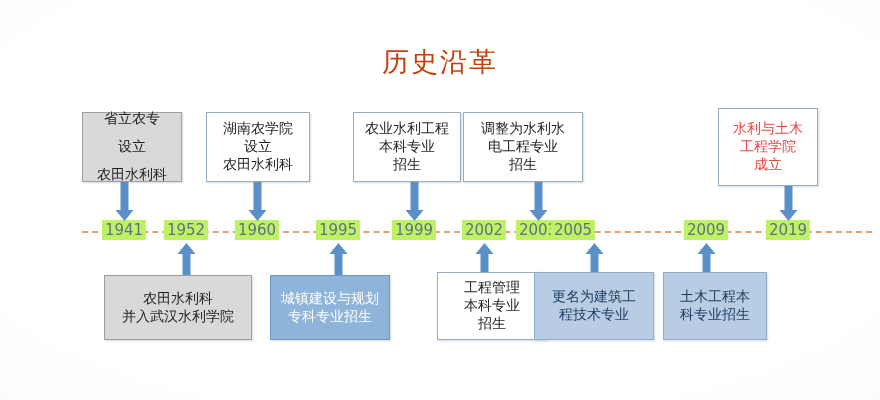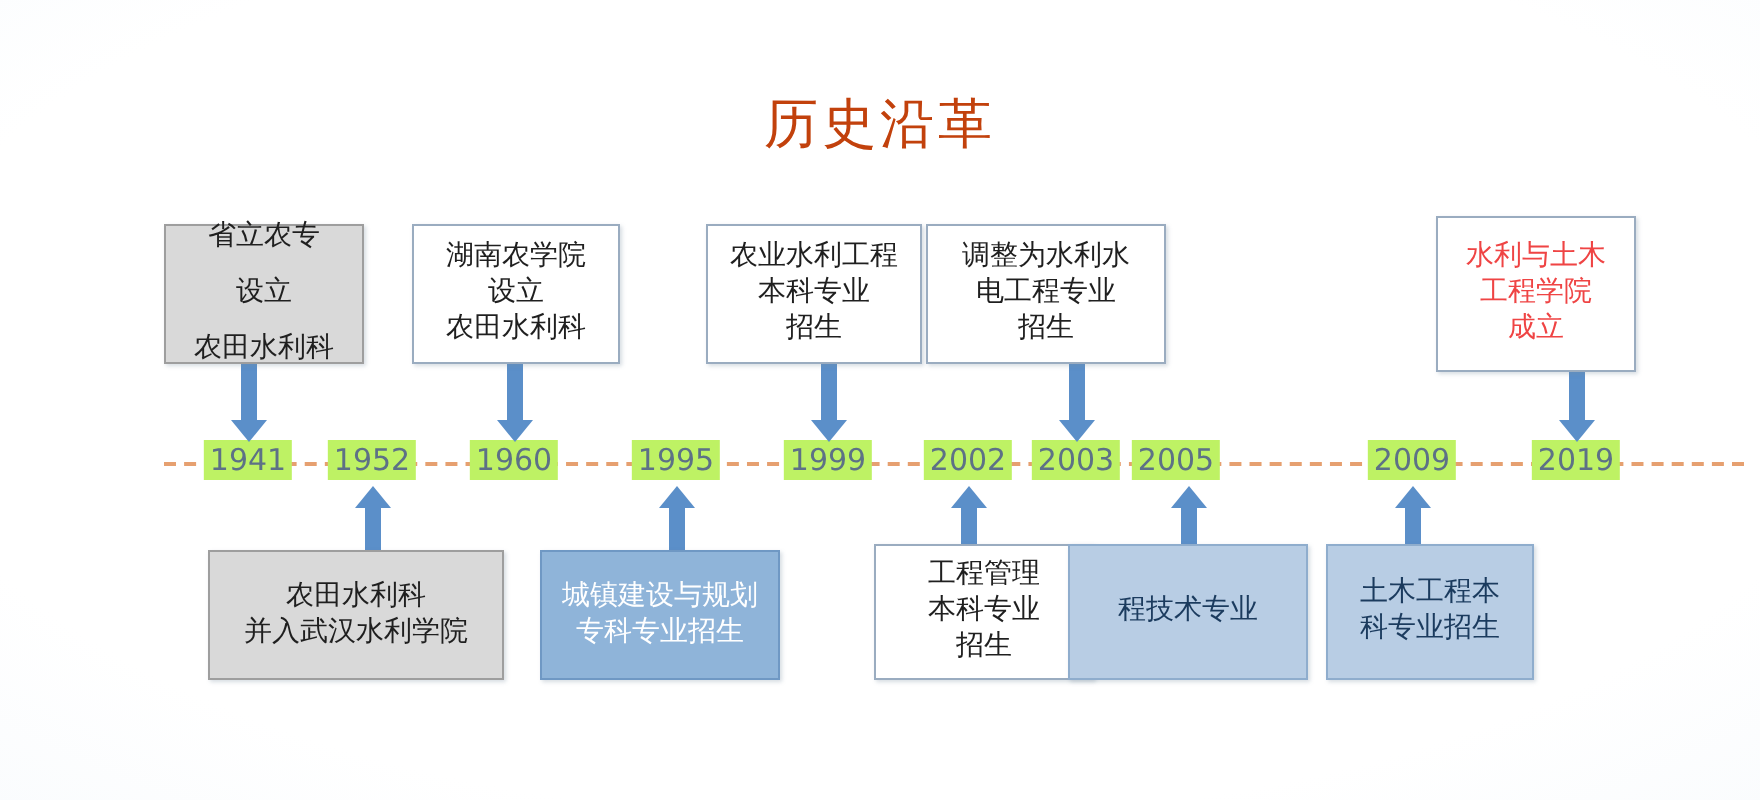--- a/index.html
+++ b/index.html
@@ -131,21 +131,21 @@
   <div class="axis"></div>
 
   <div id="years-layer">
       <div class="year" style="left: 124px;">1941</div>
       <div class="year" style="left: 186px;">1952</div>
       <div class="year" style="left: 257px;">1960</div>
       <div class="year" style="left: 338px;">1995</div>
       <div class="year" style="left: 414px;">1999</div>
       <div class="year" style="left: 484px;">2002</div>
       <div class="year" style="left: 538px;">2003</div>
-      <div class="year" style="left: 588px;">2005</div>
+      <div class="year" style="left: 573px;">2005</div>
       <div class="year" style="left: 706px;">2009</div>
       <div class="year" style="left: 788px;">2019</div>
     </div>
   <div id="arrows-layer">
       <div class="arrow arrow-down" style="left: 124px; top: 182px; height: 39px;">
         <div class="shaft"></div>
         <div class="head"></div>
       </div>
       <div class="arrow arrow-down" style="left: 257px; top: 182px; height: 39px;">
         <div class="shaft"></div>
@@ -219,20 +219,21 @@
       <div class="box fill-blue" style="left: 270px; top: 275px; width: 120px; height: 65px;">
         <span>城镇建设与规划</span>
         <span>专科专业招生</span>
       </div>
       <div class="box fill-white" style="left: 437px; top: 272px; width: 110px; height: 68px;">
         <span>工程管理</span>
         <span>本科专业</span>
         <span>招生</span>
       </div>
       <div class="box fill-lblue" style="left: 534px; top: 272px; width: 120px; height: 68px;">
+        <span>更名为建筑工</span>
         <span>程技术专业</span>
       </div>
       <div class="box fill-lblue" style="left: 663px; top: 272px; width: 104px; height: 68px;">
         <span>土木工程本</span>
         <span>科专业招生</span>
       </div>
     </div>
 
 </div>
 

